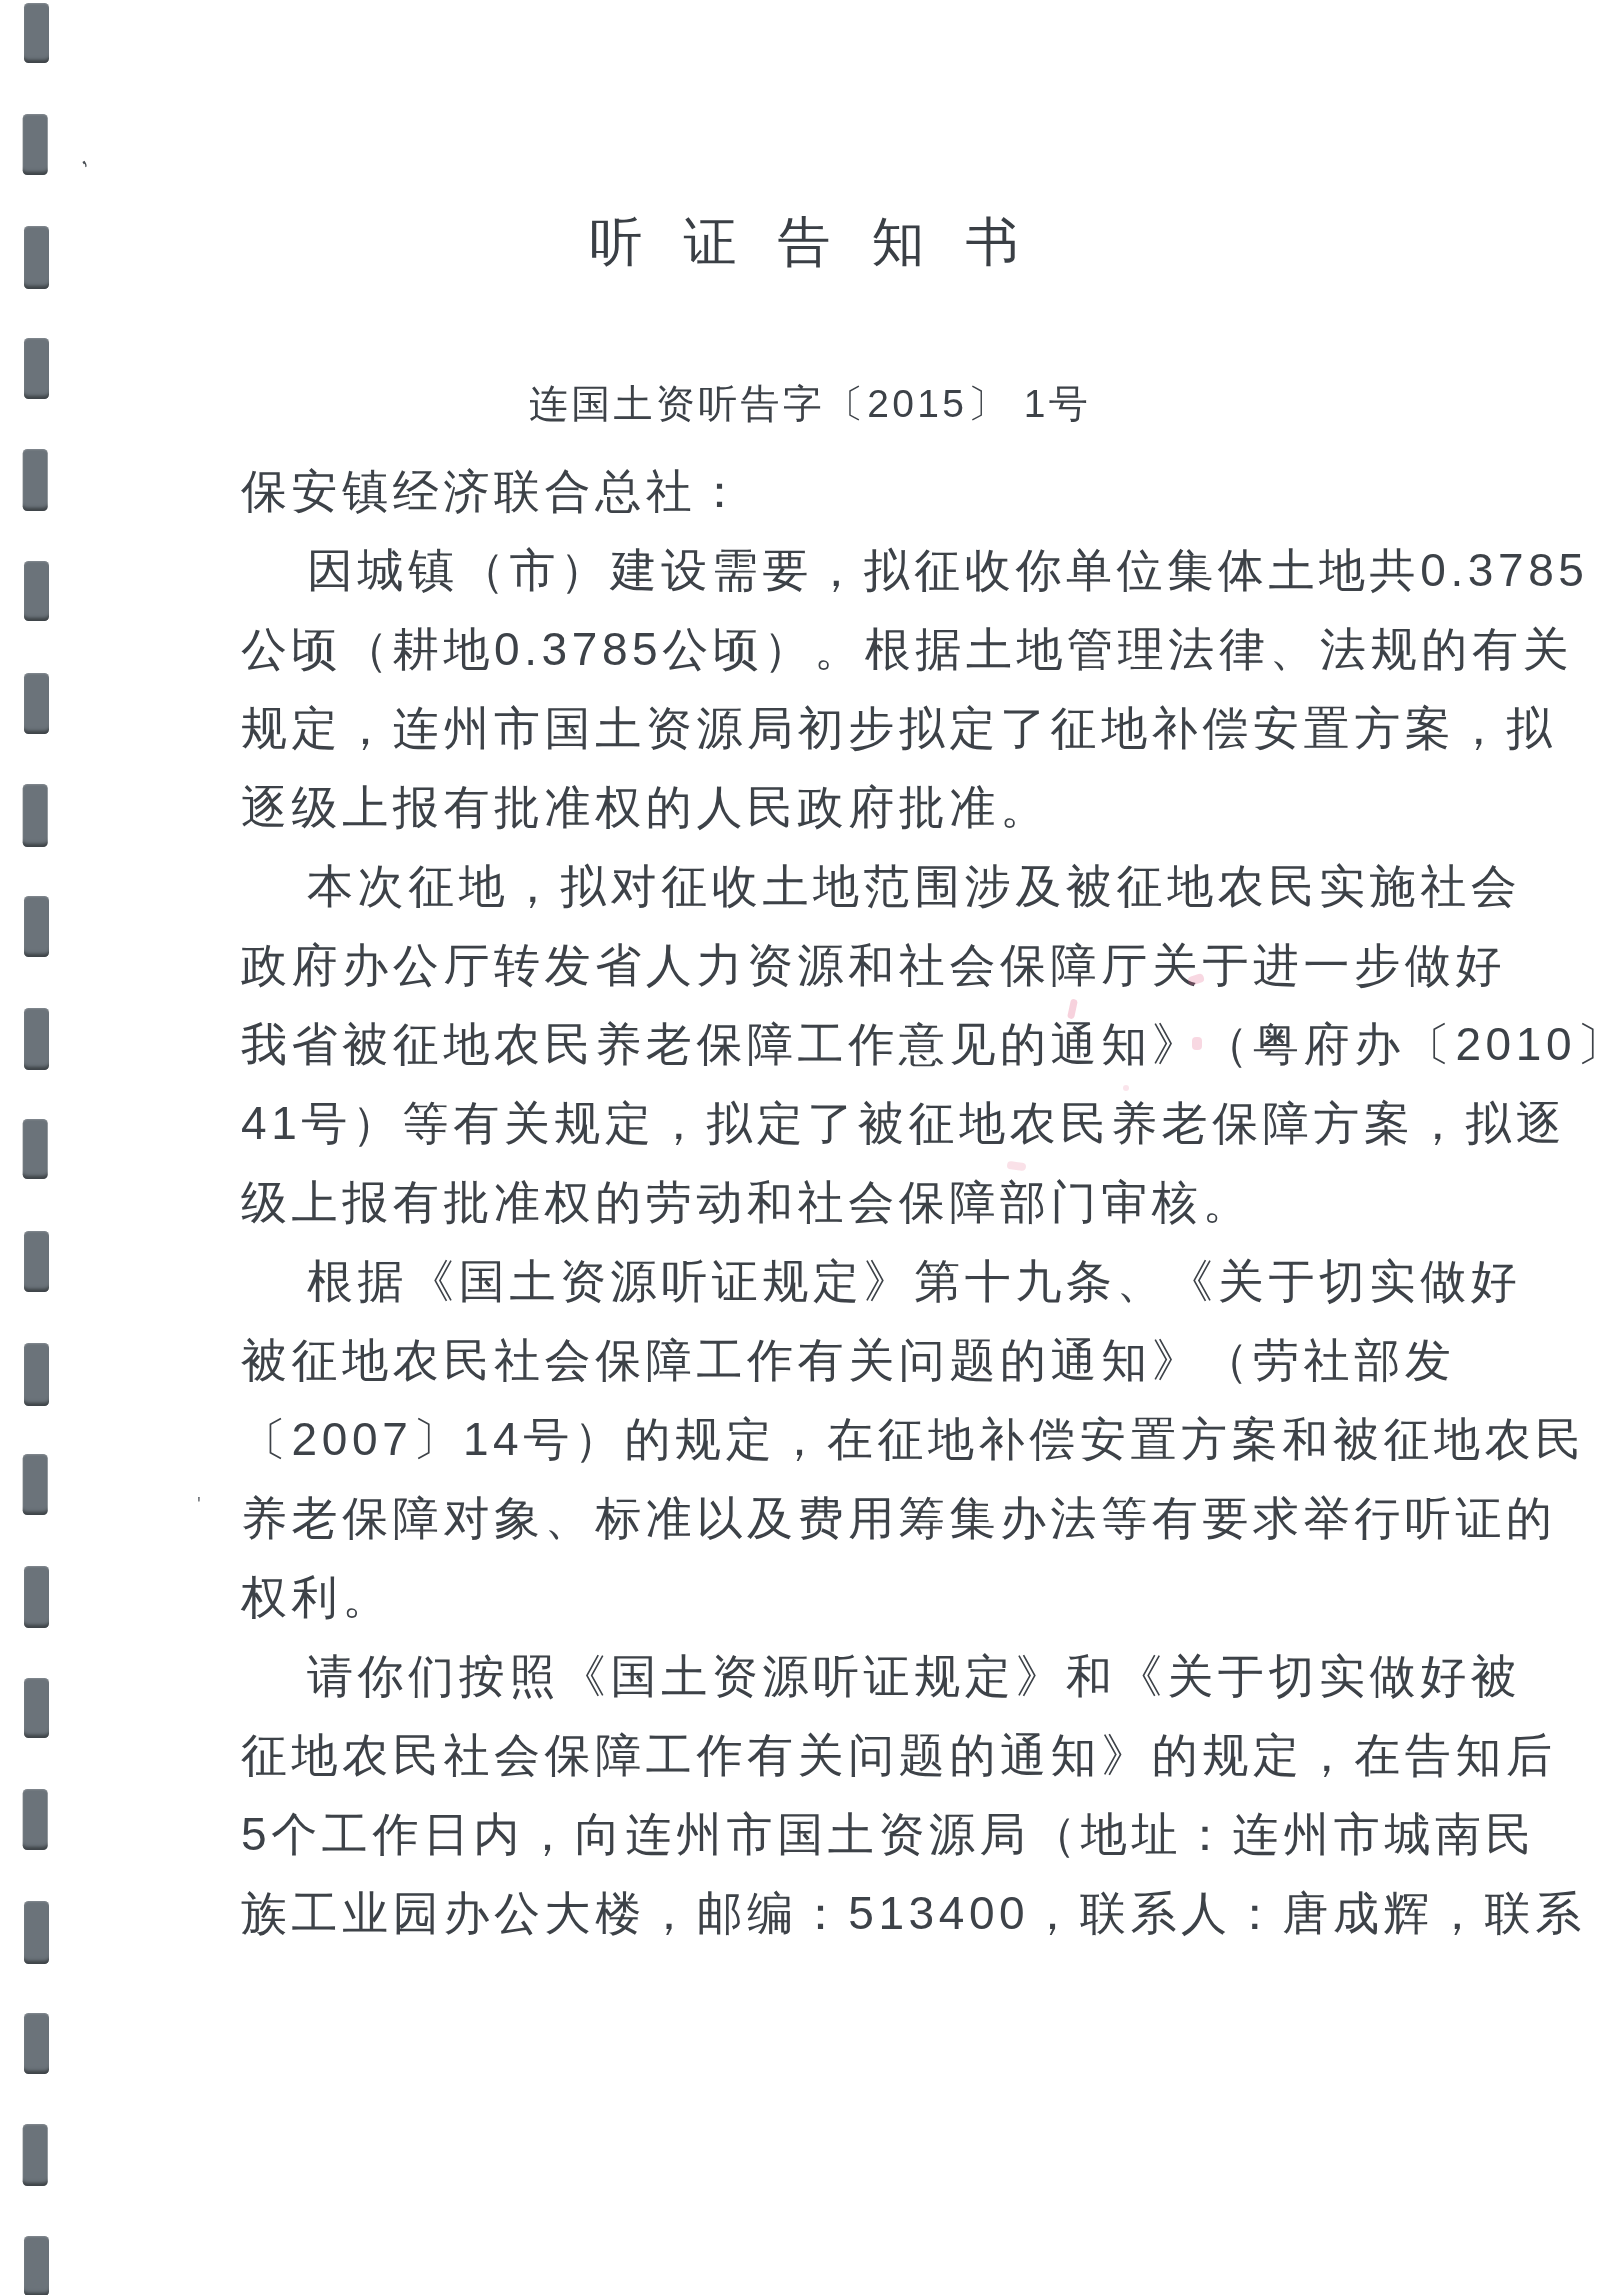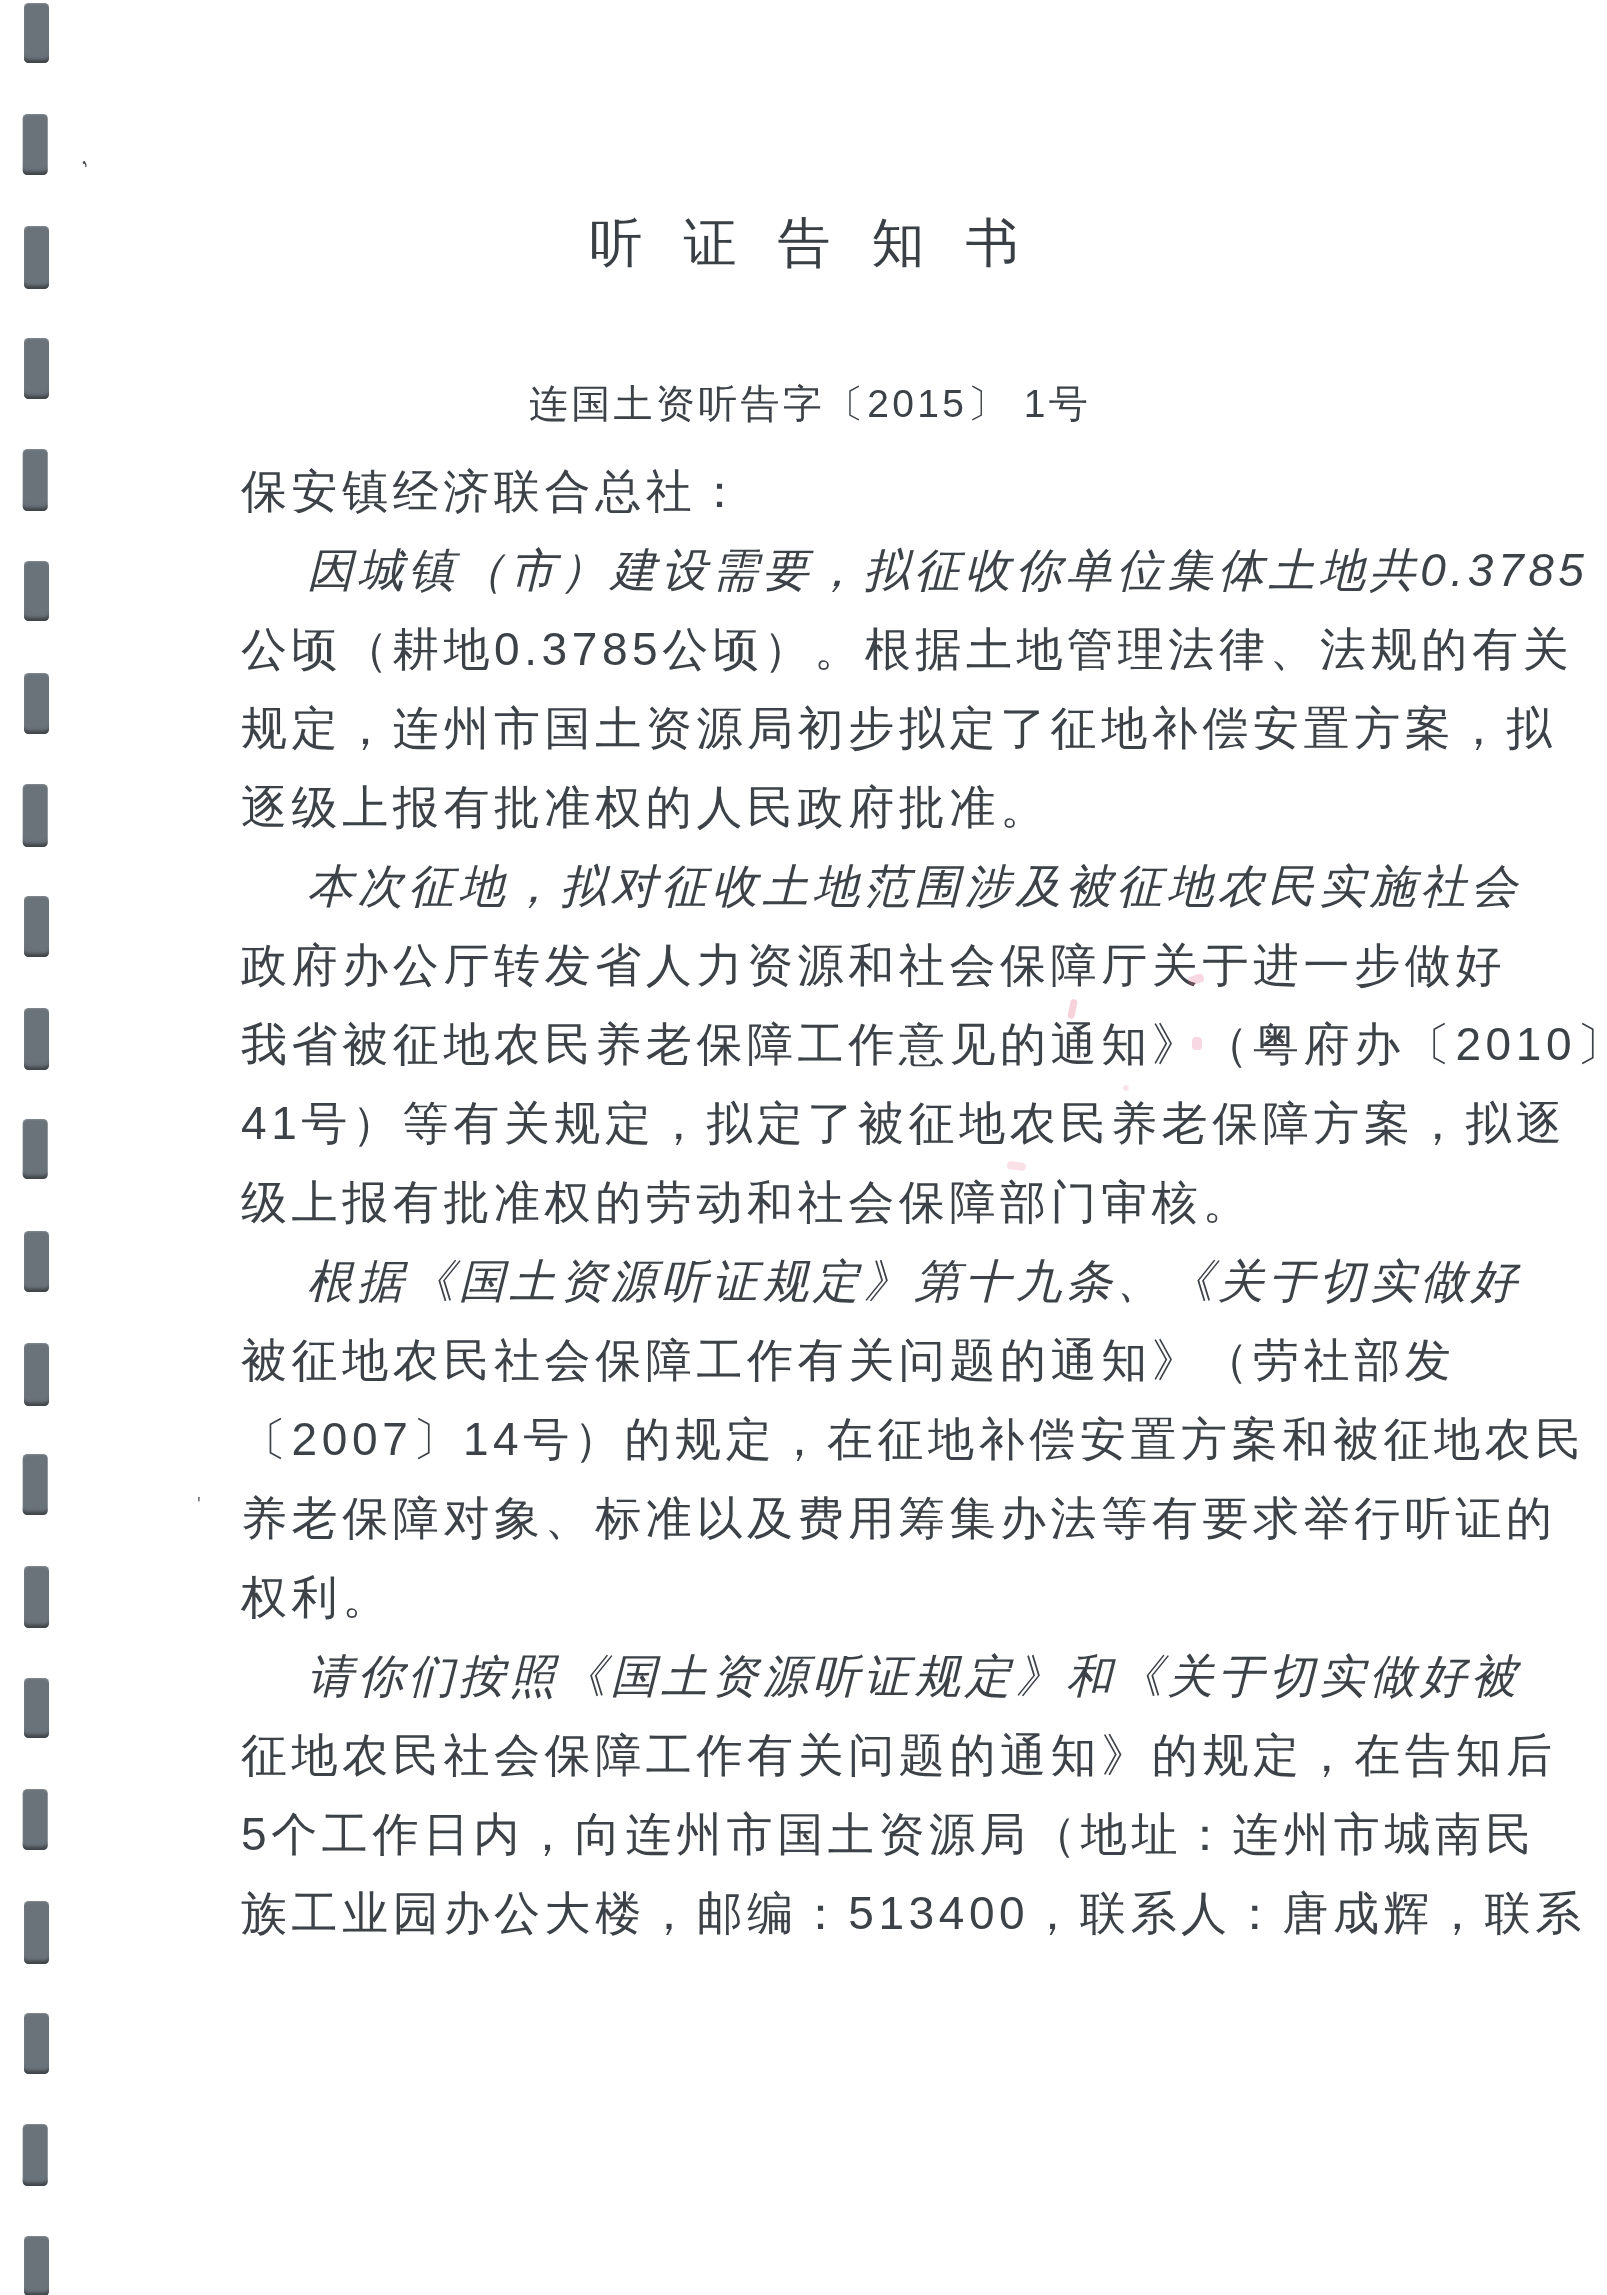--- a/index.html
+++ b/index.html
@@ -37,21 +37,21 @@
 
   
   .doc-title {
     position: absolute;
     top: 206px;
     left: 0;
     width: 100%;
     height: 73px;
     line-height: 73px;
     text-align: center;
-    font-family: Liberation Sans, sans-serif;
+    font-family: Liberation Serif, serif;
     font-size: 53px;
     letter-spacing: 41px;
     text-indent: 41px;
     color: #3a3f45;
     white-space: nowrap;
   }
 
   
   .doc-number {
     position: absolute;
@@ -77,21 +77,20 @@
     font-size: 46px;
     letter-spacing: 4.6px;
   }
   .line {
     height: 79px;
     line-height: 79px;
     white-space: nowrap;
   }
   .indent {
     text-indent: 66px;
-    font-style: italic;
   }
 
   
   .speck {
     position: absolute;
     color: #4a4f55;
     font-size: 25px;
     line-height: 25px;
   }
   .speck-a { left: 77px; top: 144px; transform: rotate(-30deg); }

